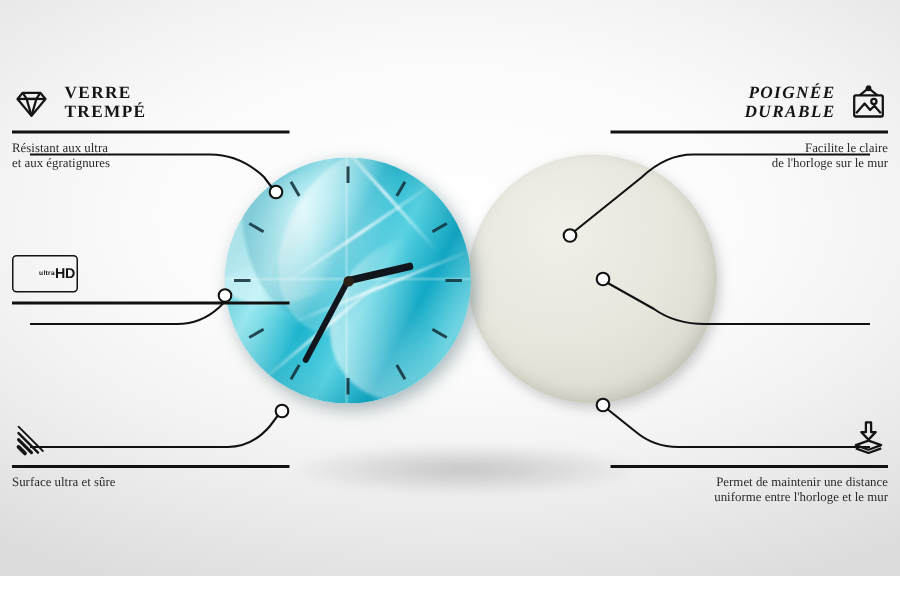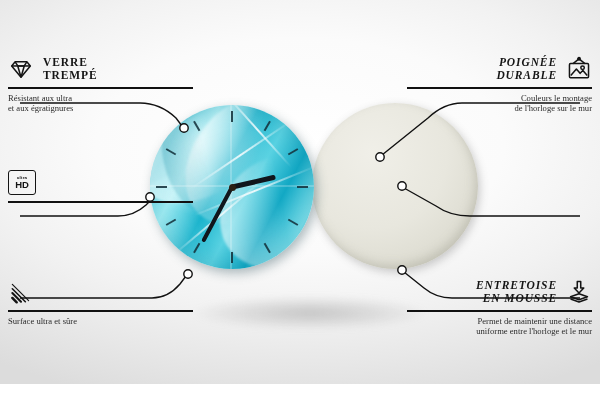--- a/index.html
+++ b/index.html
@@ -66,21 +66,21 @@
   }
   .rule{height:1.6px;background:#111;margin:5px 0 4px;}
   .feat-desc{
     font-family:"Liberation Serif", serif;
     font-size:8.6px;line-height:10.5px;color:#2b2b2b;white-space:pre-line;
   }
   .ico{width:26px;height:26px;flex:0 0 26px;display:block;}
   .ico svg{display:block;width:26px;height:26px;}
   .hdbox{
     width:26px;height:23px;border:1.6px solid #141414;border-radius:3px;
-    display:flex;flex-direction:column;align-items:center;justify-content:center;line-height:1;
+    display:flex;flex-direction:row;align-items:center;justify-content:center;line-height:1;padding-left:16px;
   }
   .hd-top{font-family:"Liberation Sans",sans-serif;font-size:4.4px;font-weight:700;letter-spacing:.2px;color:#141414;}
   .hd-main{font-family:"Liberation Sans",sans-serif;font-size:9.5px;font-weight:700;letter-spacing:-.2px;color:#141414;}
   
   #feat-verre{top:56px;}
   #feat-impression{top:170px;}
   #feat-bords{top:279px;}
   #feat-poignee{top:56px;}
   #feat-mecanisme{top:170px;}
   #feat-entretoise{top:279px;}
@@ -202,29 +202,27 @@
           <path d="M12 2.6 L6.5 7"></path>
             <path d="M12 2.6 L17.5 7"></path>
           <circle cx="12" cy="2.6" r="1.1" fill="#141414"></circle>
           <rect x="3.2" y="7" width="17.6" height="13" rx="1"></rect>
           <path d="M4.4 18 L9.6 12 L13 16 L15.6 13.4 L19.6 18"></path>
           <circle cx="15.3" cy="10.8" r="1.6"></circle>
         </svg>
       </span>
     </div>
     <div class="rule"></div>
-    <div class="feat-desc">Couleurs le montage
+    <div class="feat-desc">Facilite le claire
 de l'horloge sur le mur</div>
   </div>
 
 
   <div class="feat right" id="feat-entretoise">
     <div class="feat-head">
-      <span class="feat-title">ENTRETOISE
-EN MOUSSE</span>
       <span class="ico">
         <svg viewBox="0 0 24 24" fill="none" stroke="#141414" stroke-width="1.4" stroke-linejoin="round">
           <path d="M10.4 2.4 H13.6 V8.4 H16.4 L12 13 L7.6 8.4 H10.4 Z"></path>
           <path d="M12 13.6 L19.8 16.4 L12 19.2 L4.2 16.4 Z"></path>
           <path d="M4.2 18.4 L12 21.2 L19.8 18.4"></path>
         </svg>
       </span>
     </div>
     <div class="rule"></div>
     <div class="feat-desc">Permet de maintenir une distance

